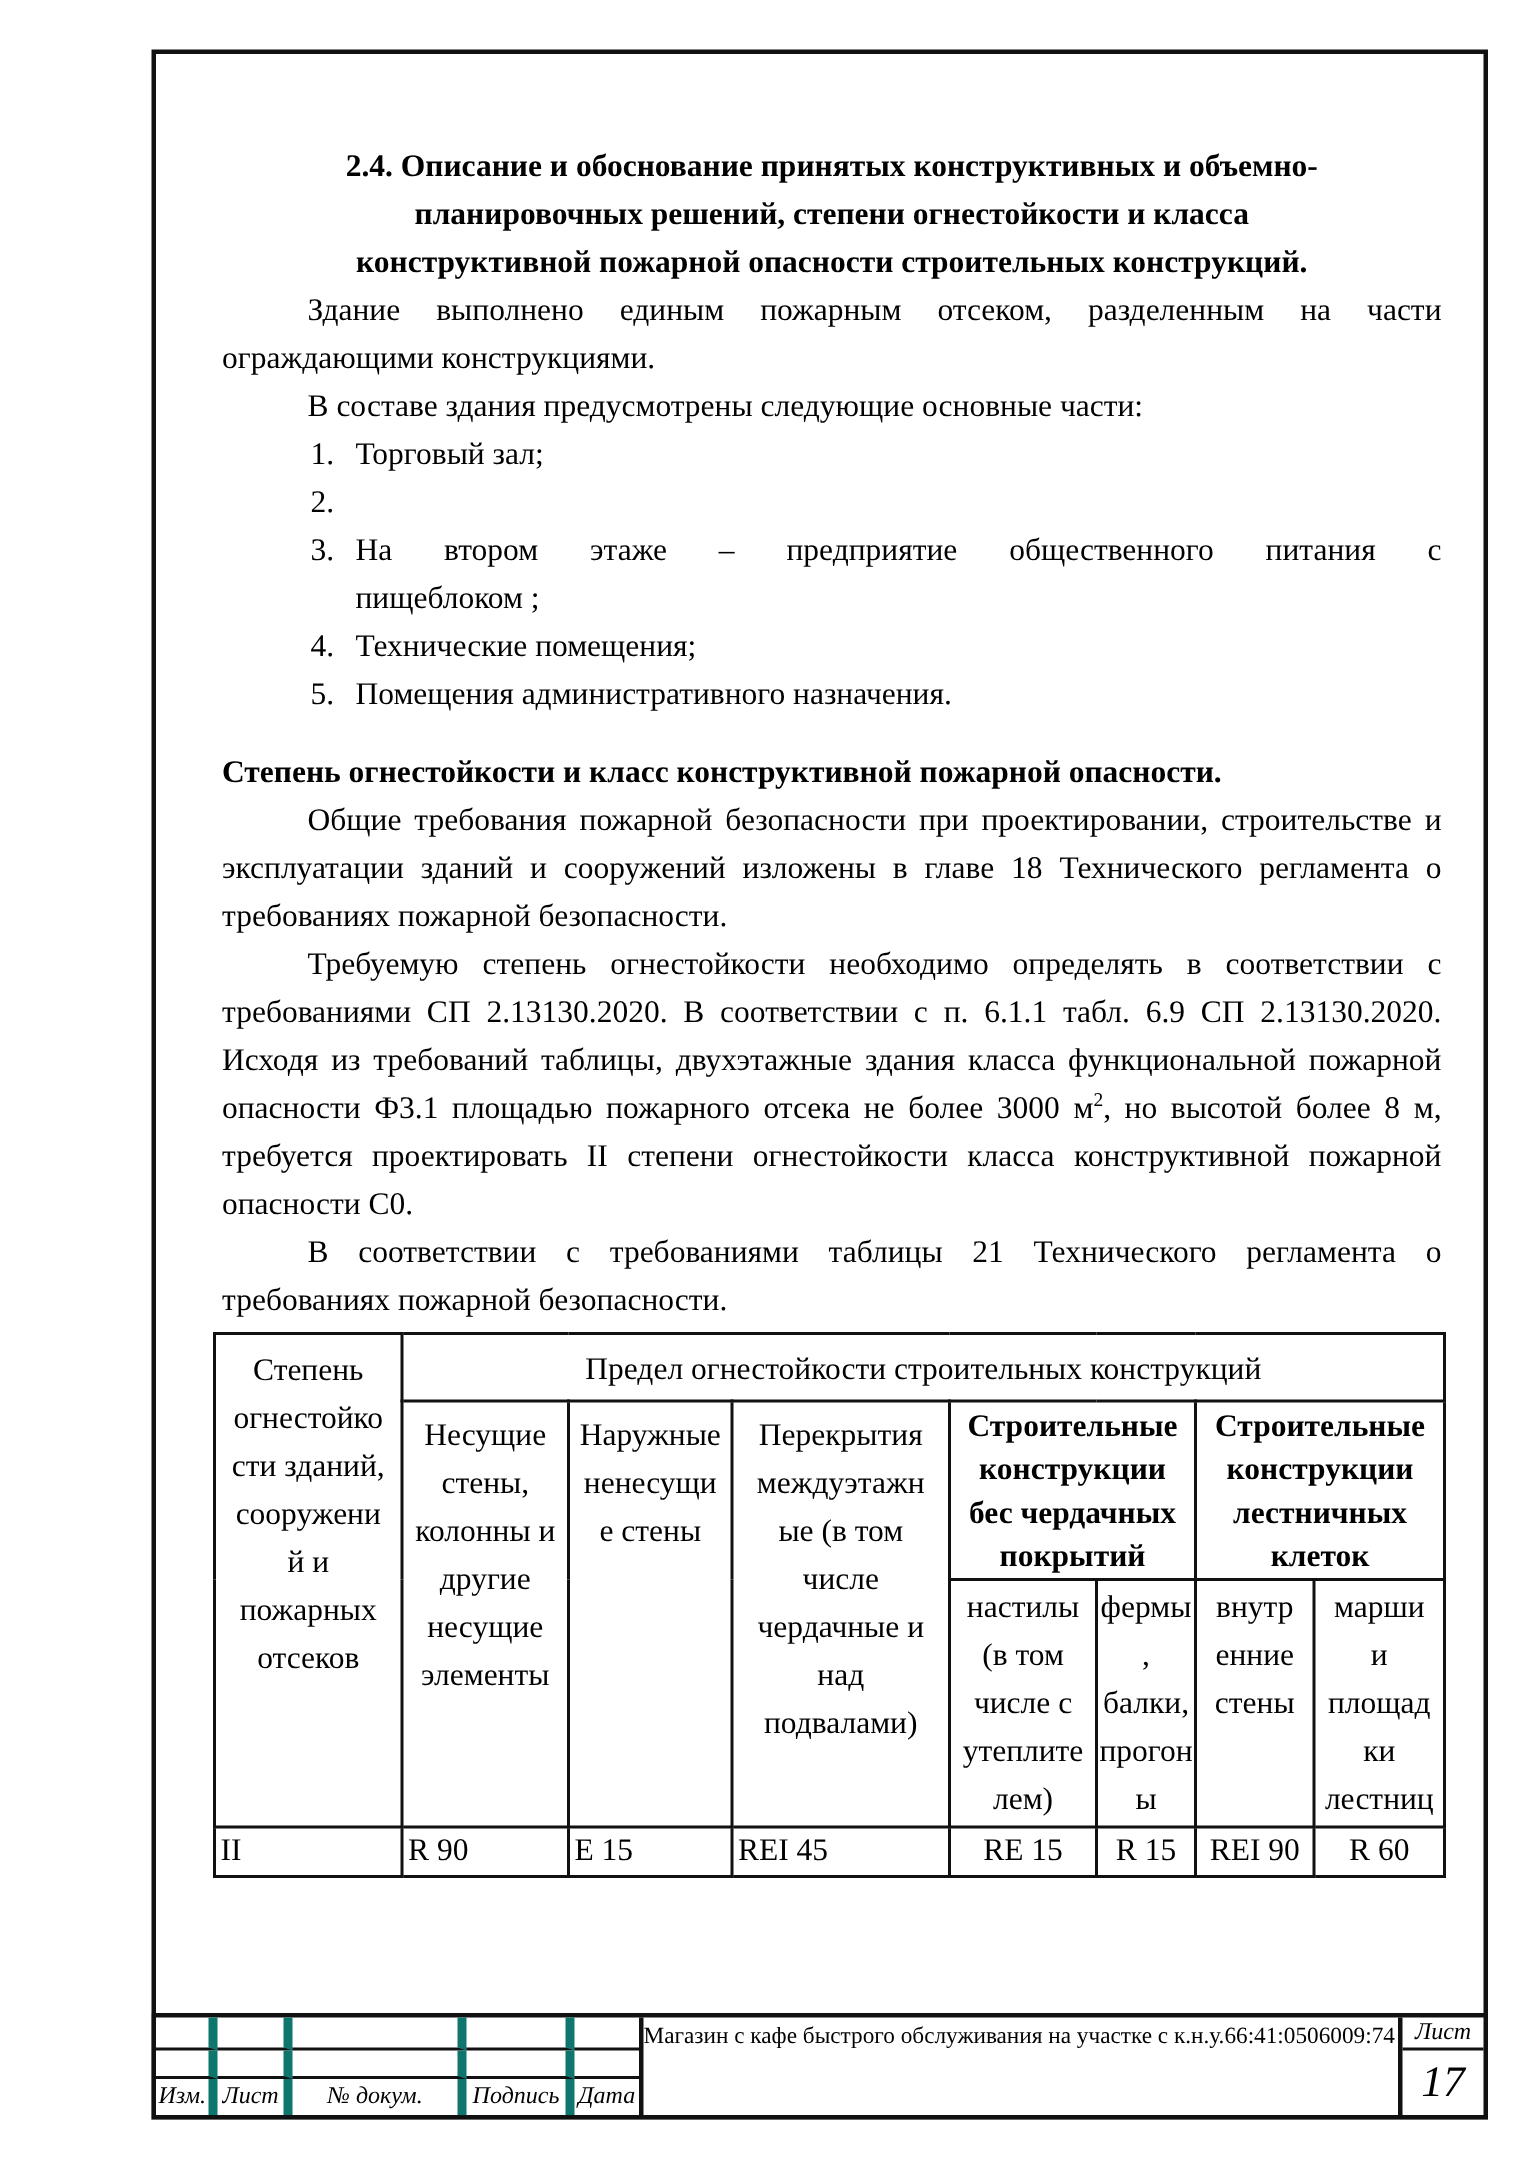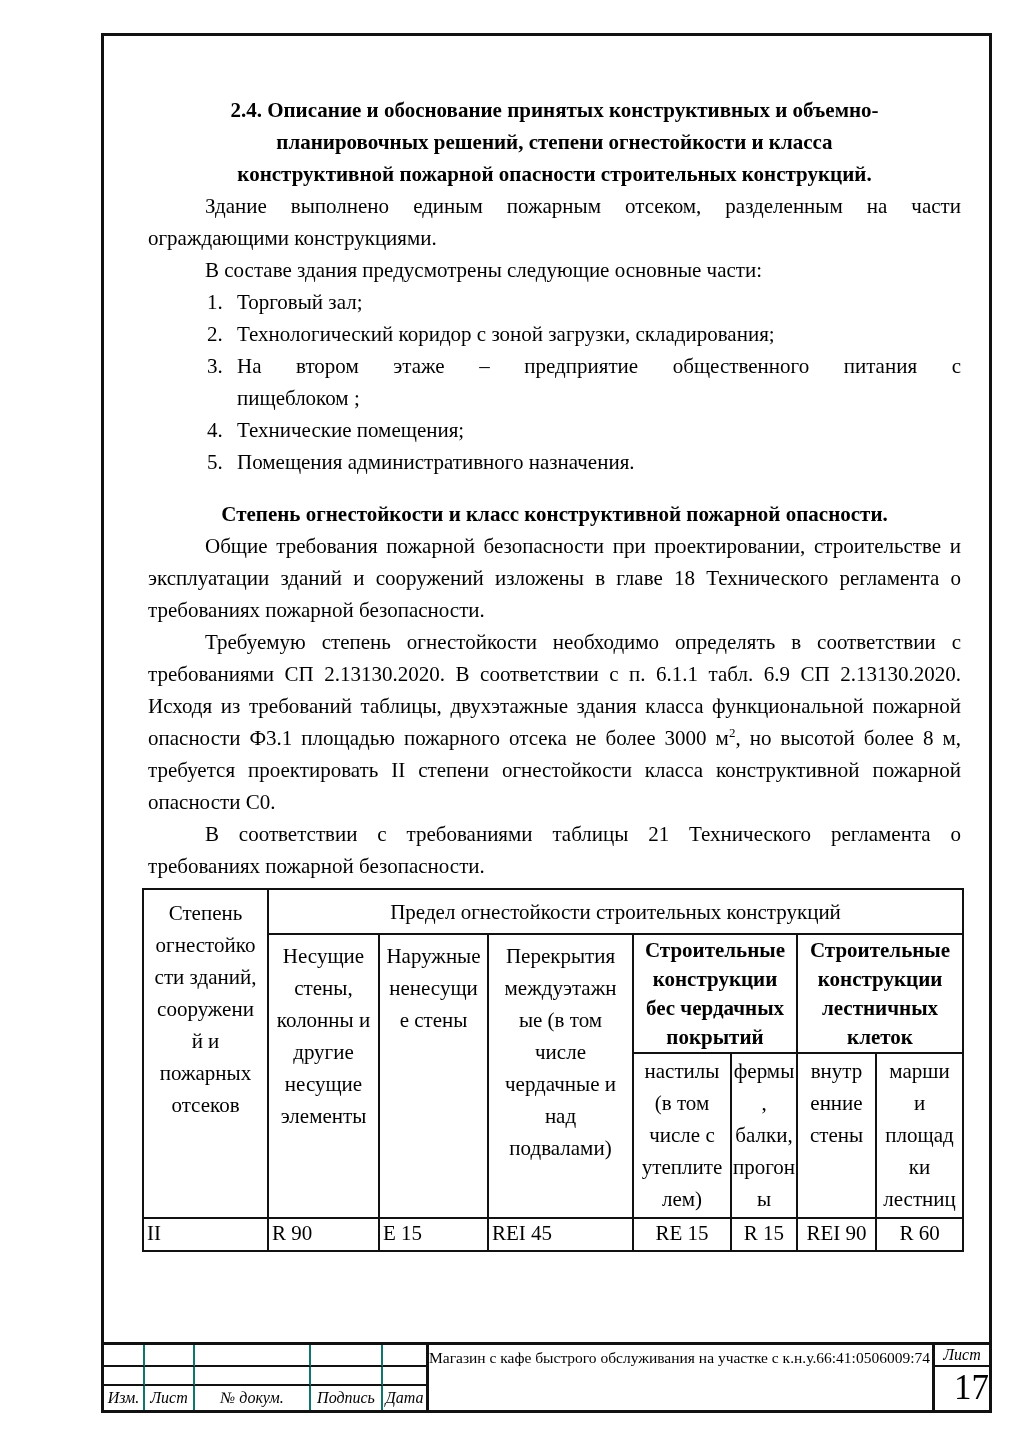--- a/index.html
+++ b/index.html
@@ -19,21 +19,21 @@
     text-align:center; white-space:pre-line;
   }
   p.body { margin:0; font-size:21px; line-height:32px; text-align:justify; text-indent:57px; }
 
   .num-list { margin:0; }
   .li { display:flex; font-size:21px; line-height:32px; }
   .li .num { flex:none; width:30px; margin-left:59px; }
   .li .li-text { flex:1; text-align:justify; }
   .just-line { display:block; text-align:justify; text-align-last:justify; }
 
-  h2.subhead { margin:20px 0 0 0; font-size:21px; line-height:32px; font-weight:bold; text-align:center; }
+  h2.subhead { margin:20px 0 0 0; font-size:21px; line-height:32px; font-weight:bold; }
   sup.sq { font-size:13px; line-height:0; }
 
   table.fire-table {
     border-collapse:collapse; table-layout:fixed; width:820px;
     margin:6px 0 0 -6px;
   }
   .fire-table td {
     border:2px solid #111; padding:0; font-size:21px; vertical-align:top;
     text-align:center; white-space:pre-line; overflow:hidden;
   }
@@ -48,38 +48,38 @@
   td.c-sub    { line-height:32px; padding-top:1px; }
   tr.r4 td { white-space:normal; line-height:29px; }
   td.d-left { text-align:left; padding-left:3px; }
   td.d-center { text-align:center;margin-left:44px; }
 
   .stamp {
     position:absolute; left:-3px; bottom:-3px; width:891px; height:71px;
     border:3px solid #111; box-sizing:border-box; display:flex; background:#fff;
   }
   .stamp-left { flex:none; display:grid; grid-template-columns:41px 50px 116px 72px 43px; grid-template-rows:22px 19px 24px; }
-  .sc { border-right:2px solid #0f766e; box-sizing:border-box; }
+  .sc { border-right:6px solid #0f766e; box-sizing:border-box; }
   .sc.rb { border-bottom:2px solid #111; }
   .sc.last { border-right:none; }
   .sc.lbl {
     font-style:italic; font-size:16px; text-align:center; line-height:23px;
     overflow:hidden;
   }
   .stamp-mid {
     flex:1; border-left:3px solid #111; border-right:3px solid #111;
     text-align:center; font-size:15.5px; line-height:18px; padding-top:4px;
     white-space:nowrap; overflow:hidden; box-sizing:border-box;
   }
   .stamp-right { flex:none; width:54px; display:flex; flex-direction:column; }
   .sheet-word {
     height:22px; border-bottom:2px solid #111; box-sizing:border-box;
     font-style:italic; font-size:16px; text-align:center; line-height:20px;
   }
-  .sheet-num { flex:1; font-size:35px; text-align:right; line-height:42px; }
+  .sheet-num { flex:1; font-style:italic; font-size:29px; text-align:center; line-height:42px; }
 </style>
 </head>
 <body>
 
 <div class="page">
   <div class="frame">
     <div class="content">
 
       <div class="doc-title">2.4. Описание и обоснование принятых конструктивных и объемно-
 планировочных решений, степени огнестойкости и класса
@@ -88,21 +88,20 @@
       <p class="body">Здание выполнено единым пожарным отсеком, разделенным на части ограждающими конструкциями.</p>
       <p class="body">В составе здания предусмотрены следующие основные части:</p>
 
       <div class="num-list">
         <div class="li">
           <span class="num">1.</span>
           <span class="li-text">Торговый зал;</span>
         </div>
         <div class="li">
           <span class="num">2.</span>
-          <span class="li-text">Технологический коридор с зоной загрузки, складирования;</span>
         </div>
         <div class="li">
           <span class="num">3.</span>
           <span class="li-text"><span class="just-line">На втором этаже – предприятие общественного питания с</span><span>пищеблоком ;</span></span>
         </div>
         <div class="li">
           <span class="num">4.</span>
           <span class="li-text">Технические помещения;</span>
         </div>
         <div class="li">

